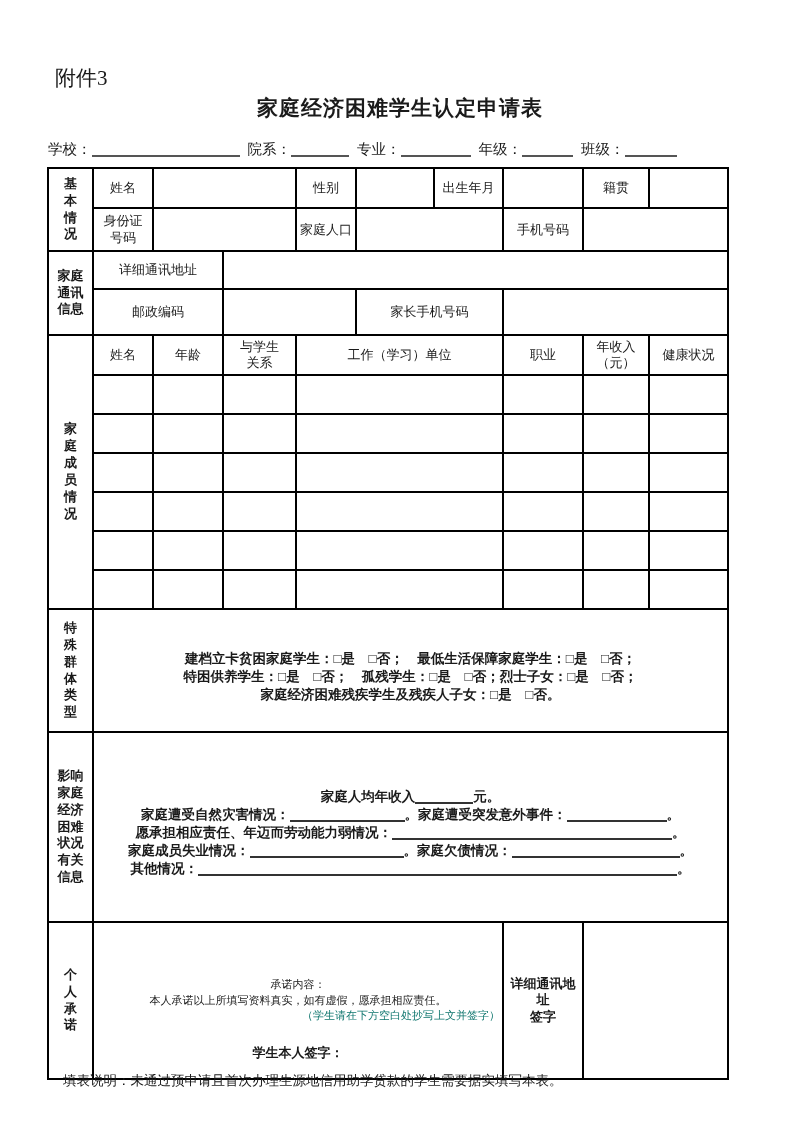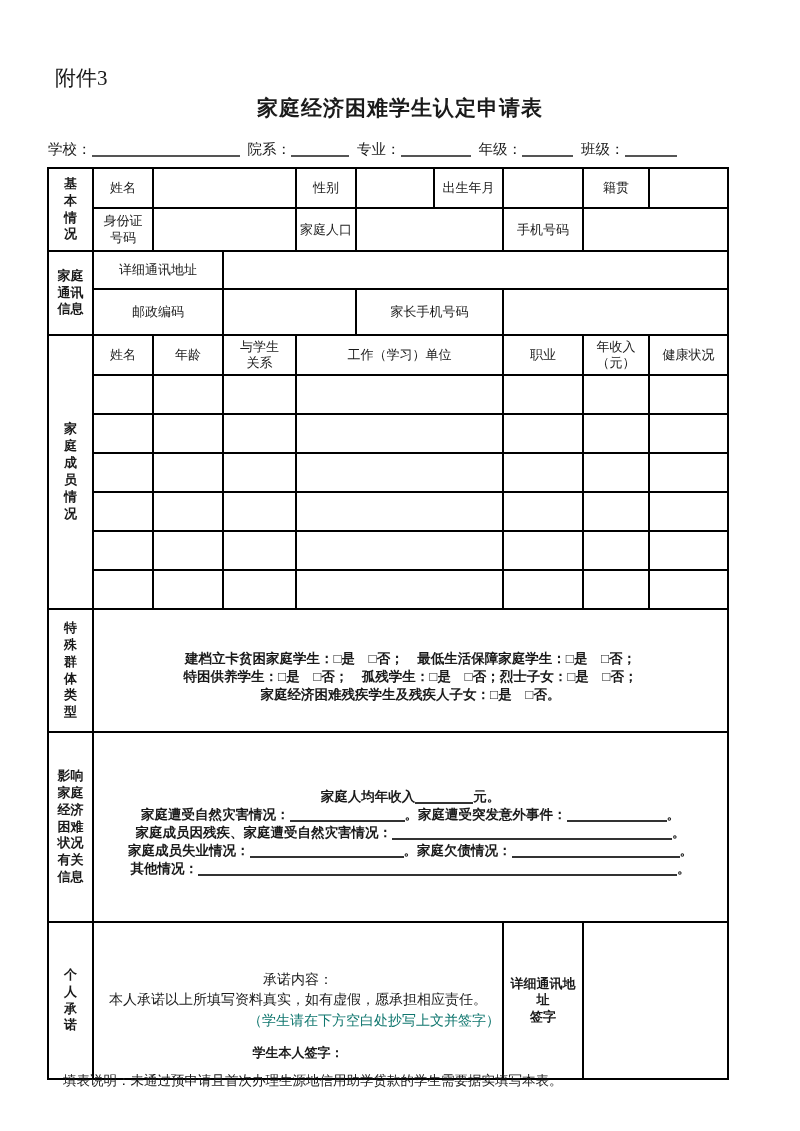--- a/index.html
+++ b/index.html
@@ -33,21 +33,21 @@
 
   td.bigcell{text-align:left;padding:0 8px;}
   .lines-wrap{display:flex;flex-direction:column;justify-content:space-around;height:100%;margin-top:12px;}
   .lines-wrap .line{font-weight:bold;font-size:13.5px;white-space:nowrap;}
 
   .iblank{display:inline-block;border-bottom:2px solid #333;height:14px;vertical-align:-3px;}
   .ib1{width:58px;} .ib2a{width:115px;} .ib2b{width:100px;}
   .ib3{width:280px;} .ib4a{width:154px;} .ib4b{width:168px;} .ib5{width:479px;}
 
   td.commit-main{text-align:left;vertical-align:top;position:relative;padding:4px 8px;}
-  .commit-text{font-size:14px;line-height:1.45;}
+  .commit-text{font-size:11px;line-height:1.45;}
   .red-note{color:#0f766e;font-weight:normal;text-align:right;}
   .student-sign{position:absolute;left:0;bottom:16px;width:100%;
     text-align:center;font-weight:bold;font-size:13px;}
   .co-borrower{font-weight:bold;}
 
   .footer-note{position:absolute;left:47px;top:1072px;font-size:13.5px;font-weight:400;margin-left:16px;}
 </style>
 </head>
 <body>
 
@@ -206,21 +206,21 @@
 家庭
 经济
 困难
 状况
 有关
 信息</td>
       <td class="bigcell" colspan="9">
         <div class="lines-wrap">
           <div class="line"><span>家庭人均年收入</span><span class="iblank ib1"></span><span>元。</span></div>
           <div class="line"><span>家庭遭受自然灾害情况：</span><span class="iblank ib2a"></span><span>。家庭遭受突发意外事件：</span><span class="iblank ib2b"></span><span>。</span></div>
-          <div class="line"><span>家庭成员因残疾、家庭遭受自然灾害情况：</span><span class="iblank ib3"></span><span>。</span></div>
+          <div class="line"><span>愿承担相应责任、年迈而劳动能力弱情况：</span><span class="iblank ib3"></span><span>。</span></div>
           <div class="line"><span>家庭成员失业情况：</span><span class="iblank ib4a"></span><span>。家庭欠债情况：</span><span class="iblank ib4b"></span><span>。</span></div>
           <div class="line"><span>其他情况：</span><span class="iblank ib5"></span><span>。</span></div>
         </div>
       </td>
     </tr>
 
     <tr class="h157">
       <td class="vlabel">个
 人
 承

